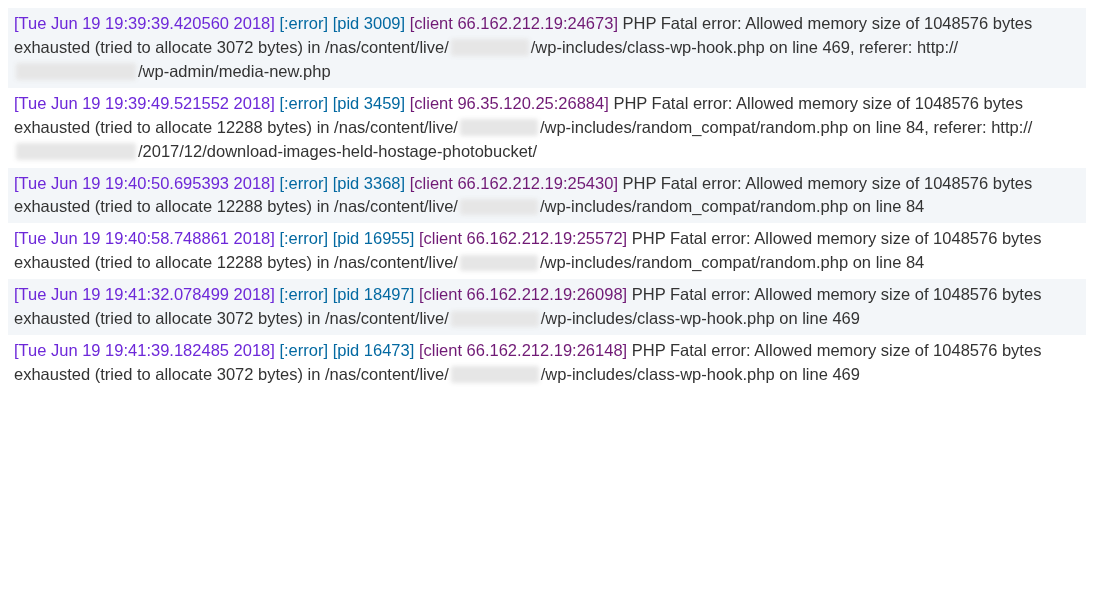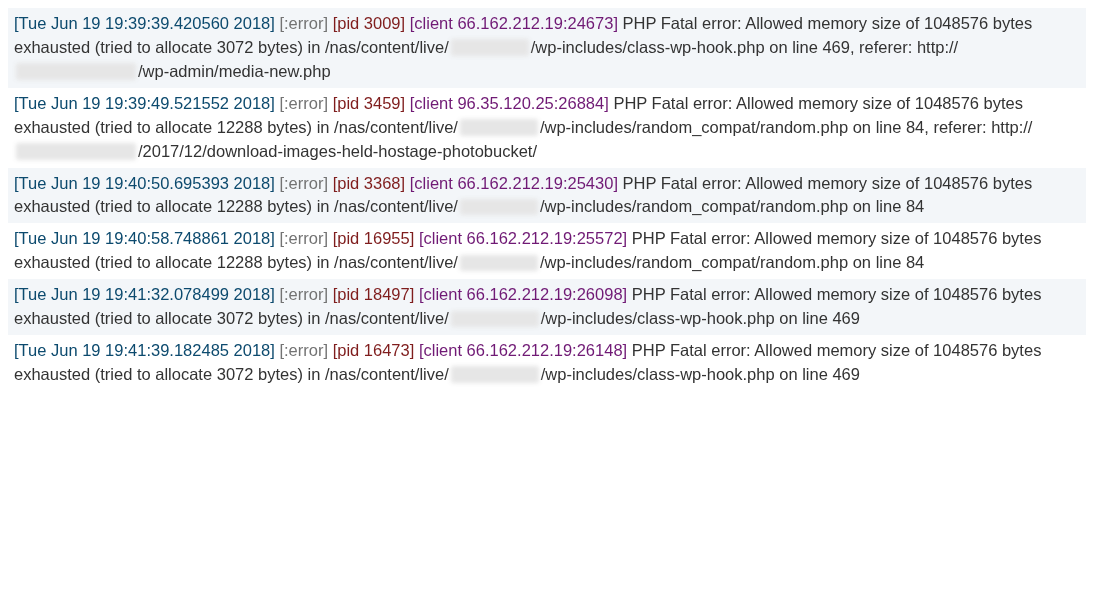--- a/index.html
+++ b/index.html
@@ -14,23 +14,23 @@
     width: 1094px;
   }
   .log-row {
     padding: 4px 6px;
     word-wrap: break-word;
     overflow-wrap: break-word;
   }
   .log-row.alt {
     background: #f3f6f9;
   }
-  .ts { color: #0c4a6e; text-align: center; }
-  .lvl { color: #737373; }
-  .pid { color: #7f1d1d; }
+  .ts { color: #6d28d9; text-align: center; }
+  .lvl { color: #0369a1; }
+  .pid { color: #0369a1; }
   .cl { color: #701a75; }
   .msg { color: #333; }
   .redact {
     display: inline-block;
     vertical-align: middle;
     height: 1em;
     border-radius: 2px;
     background: #e6e6e6;
     filter: blur(2px);
     margin: 0 2px;

